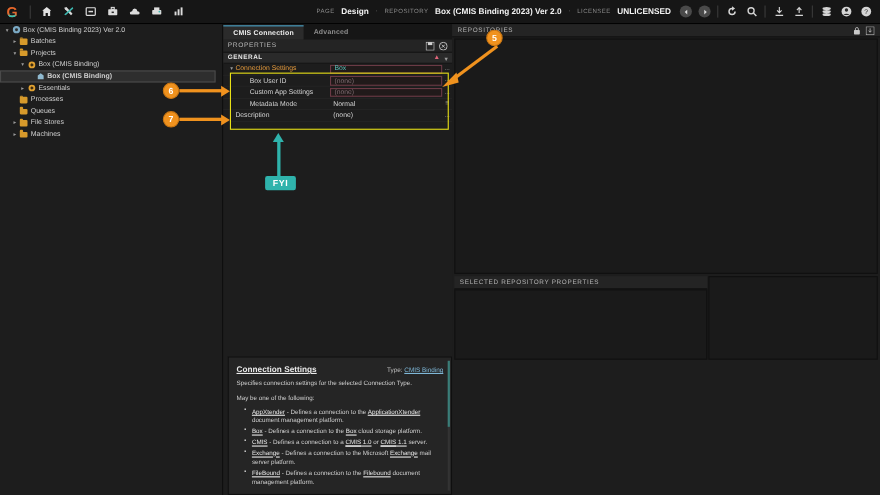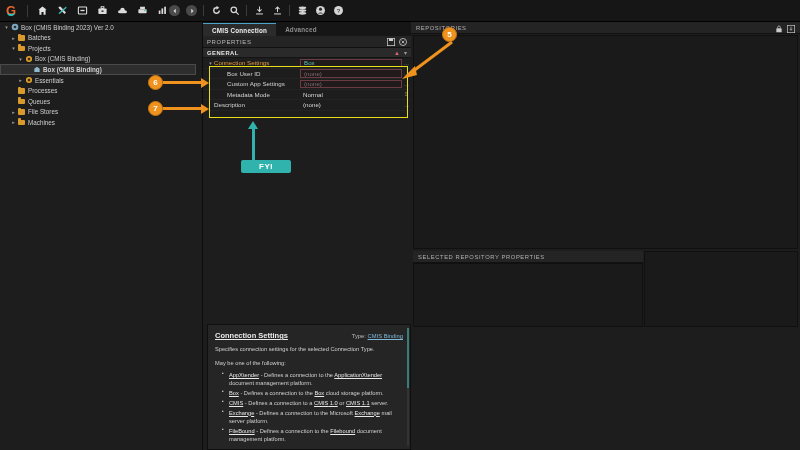--- a/index.html
+++ b/index.html
@@ -113,21 +113,21 @@
   .rbody { background:#1a1a1a; border:1px solid #101010; }
 
   
   .cal { position:absolute; width:15px; height:15px; border-radius:50%; background:#f0921e;
          color:#fff; font-size:8px; font-weight:bold; display:flex; align-items:center;
          justify-content:center; z-index:40; border:1px solid #c97613; }
   .arrow-h { position:absolute; height:3px; background:#f0921e; z-index:39; }
   .arrow-h:after { content:''; position:absolute; right:-7px; top:-3.5px;
       border-left:8px solid #f0921e; border-top:5px solid transparent; border-bottom:5px solid transparent; }
   .fyi { position:absolute; background:#2fb3ac; color:#fff; font-size:8px; font-weight:bold;
-         padding:2px 18px; border-radius:2px; z-index:40; letter-spacing:.5px;}
+         padding:2px 7px; border-radius:2px; z-index:40; letter-spacing:.5px;}
   .arrow-v { position:absolute; width:2.5px; background:#2fb3ac; z-index:39; }
   .arrow-v:after { content:''; position:absolute; top:-7px; left:-3.8px;
       border-bottom:8px solid #2fb3ac; border-left:5px solid transparent; border-right:5px solid transparent; }
   .diag-arrow { position:absolute; z-index:39; }
 </style>
 </head>
 <body>
 
 <div id="app">
 
@@ -176,20 +176,30 @@
       </div>
       <div class="tb-ic">
         <svg width="11" height="11" viewBox="0 0 16 16">
             <rect x="2.5" y="8" width="2.5" height="5" fill="#dcdcdc"></rect>
             <rect x="6.5" y="5" width="2.5" height="8" fill="#dcdcdc"></rect>
             <rect x="10.5" y="2.5" width="2.5" height="10.5" fill="#dcdcdc"></rect>
           </svg>
       </div>
     </div>
 
+    <div class="crumbs">
+      <span class="crumb-lbl">PAGE</span>
+      <span class="crumb-val">Design</span>
+      <span class="crumb-dot">·</span>
+      <span class="crumb-lbl">REPOSITORY</span>
+      <span class="crumb-val">Box (CMIS Binding 2023) Ver 2.0</span>
+      <span class="crumb-dot">·</span>
+      <span class="crumb-lbl">LICENSEE</span>
+      <span class="crumb-val">UNLICENSED</span>
+    </div>
 
     <div class="tb-right">
       <div class="circ">
         <svg width="6" height="6" viewBox="0 0 8 8">
             <path d="M5 1 L2 4 L5 7 Z" fill="#e0e0e0"></path>
           </svg>
       </div>
       <div class="circ">
         <svg width="6" height="6" viewBox="0 0 8 8">
             <path d="M3 1 L6 4 L3 7 Z" fill="#e0e0e0"></path>

